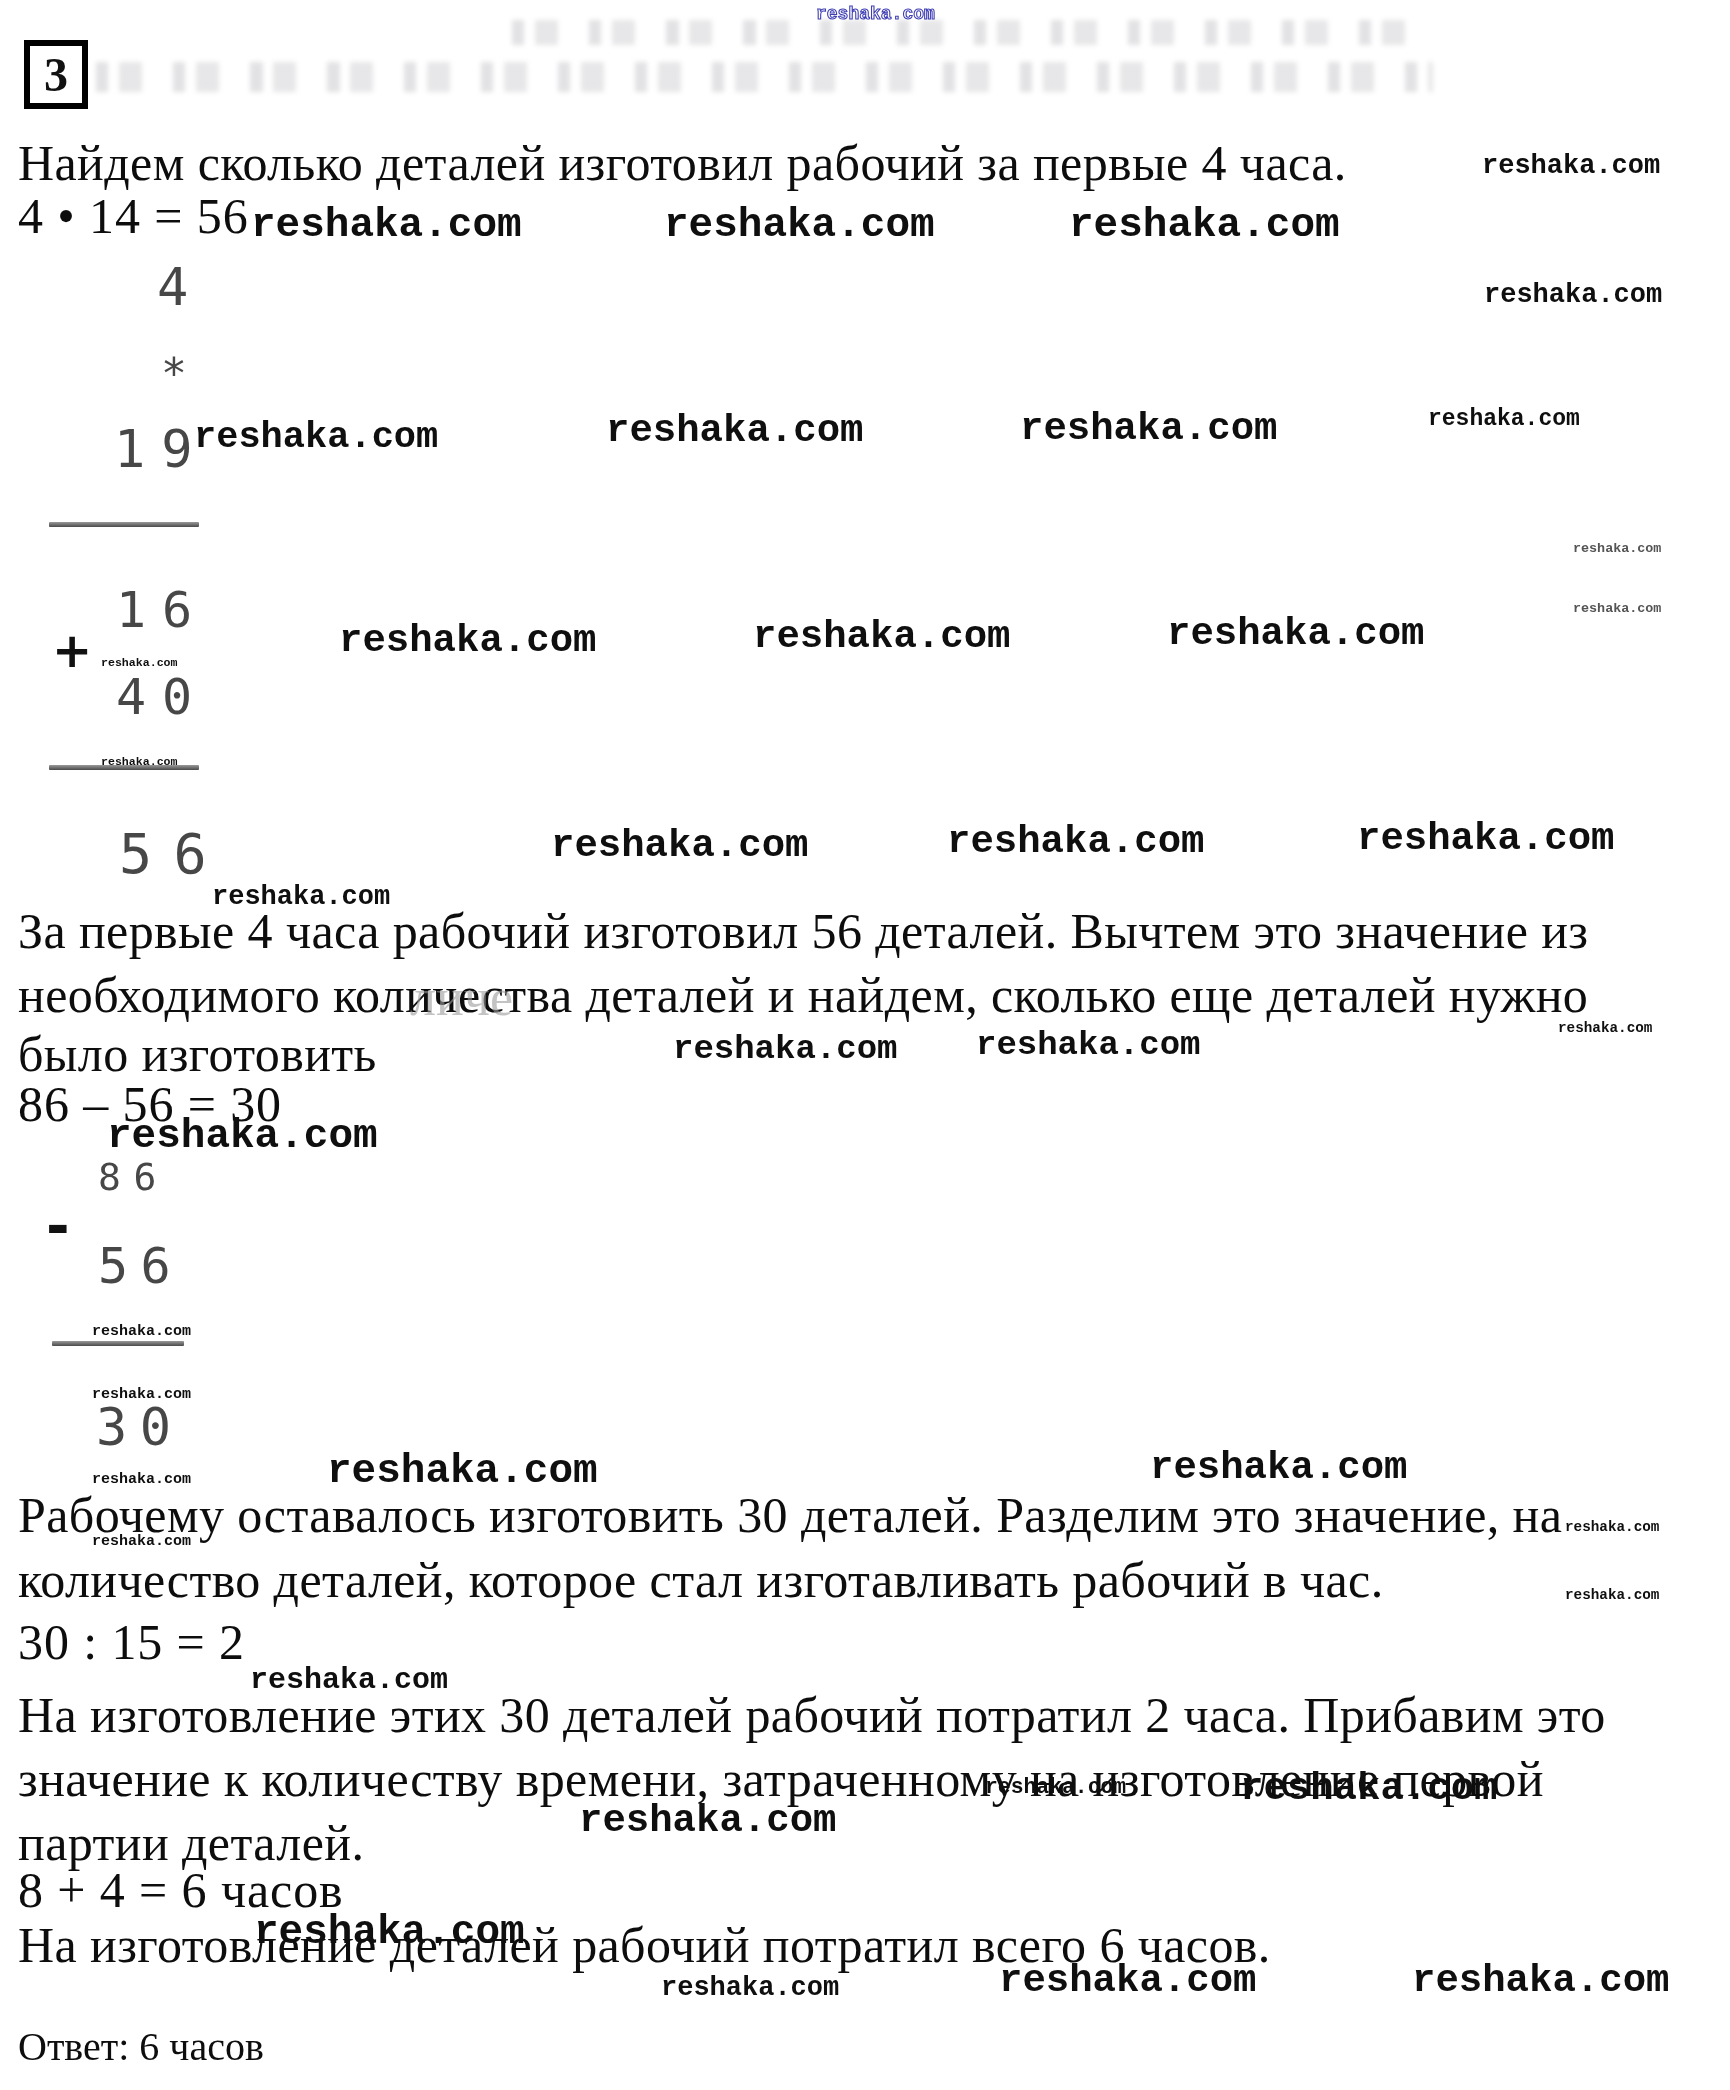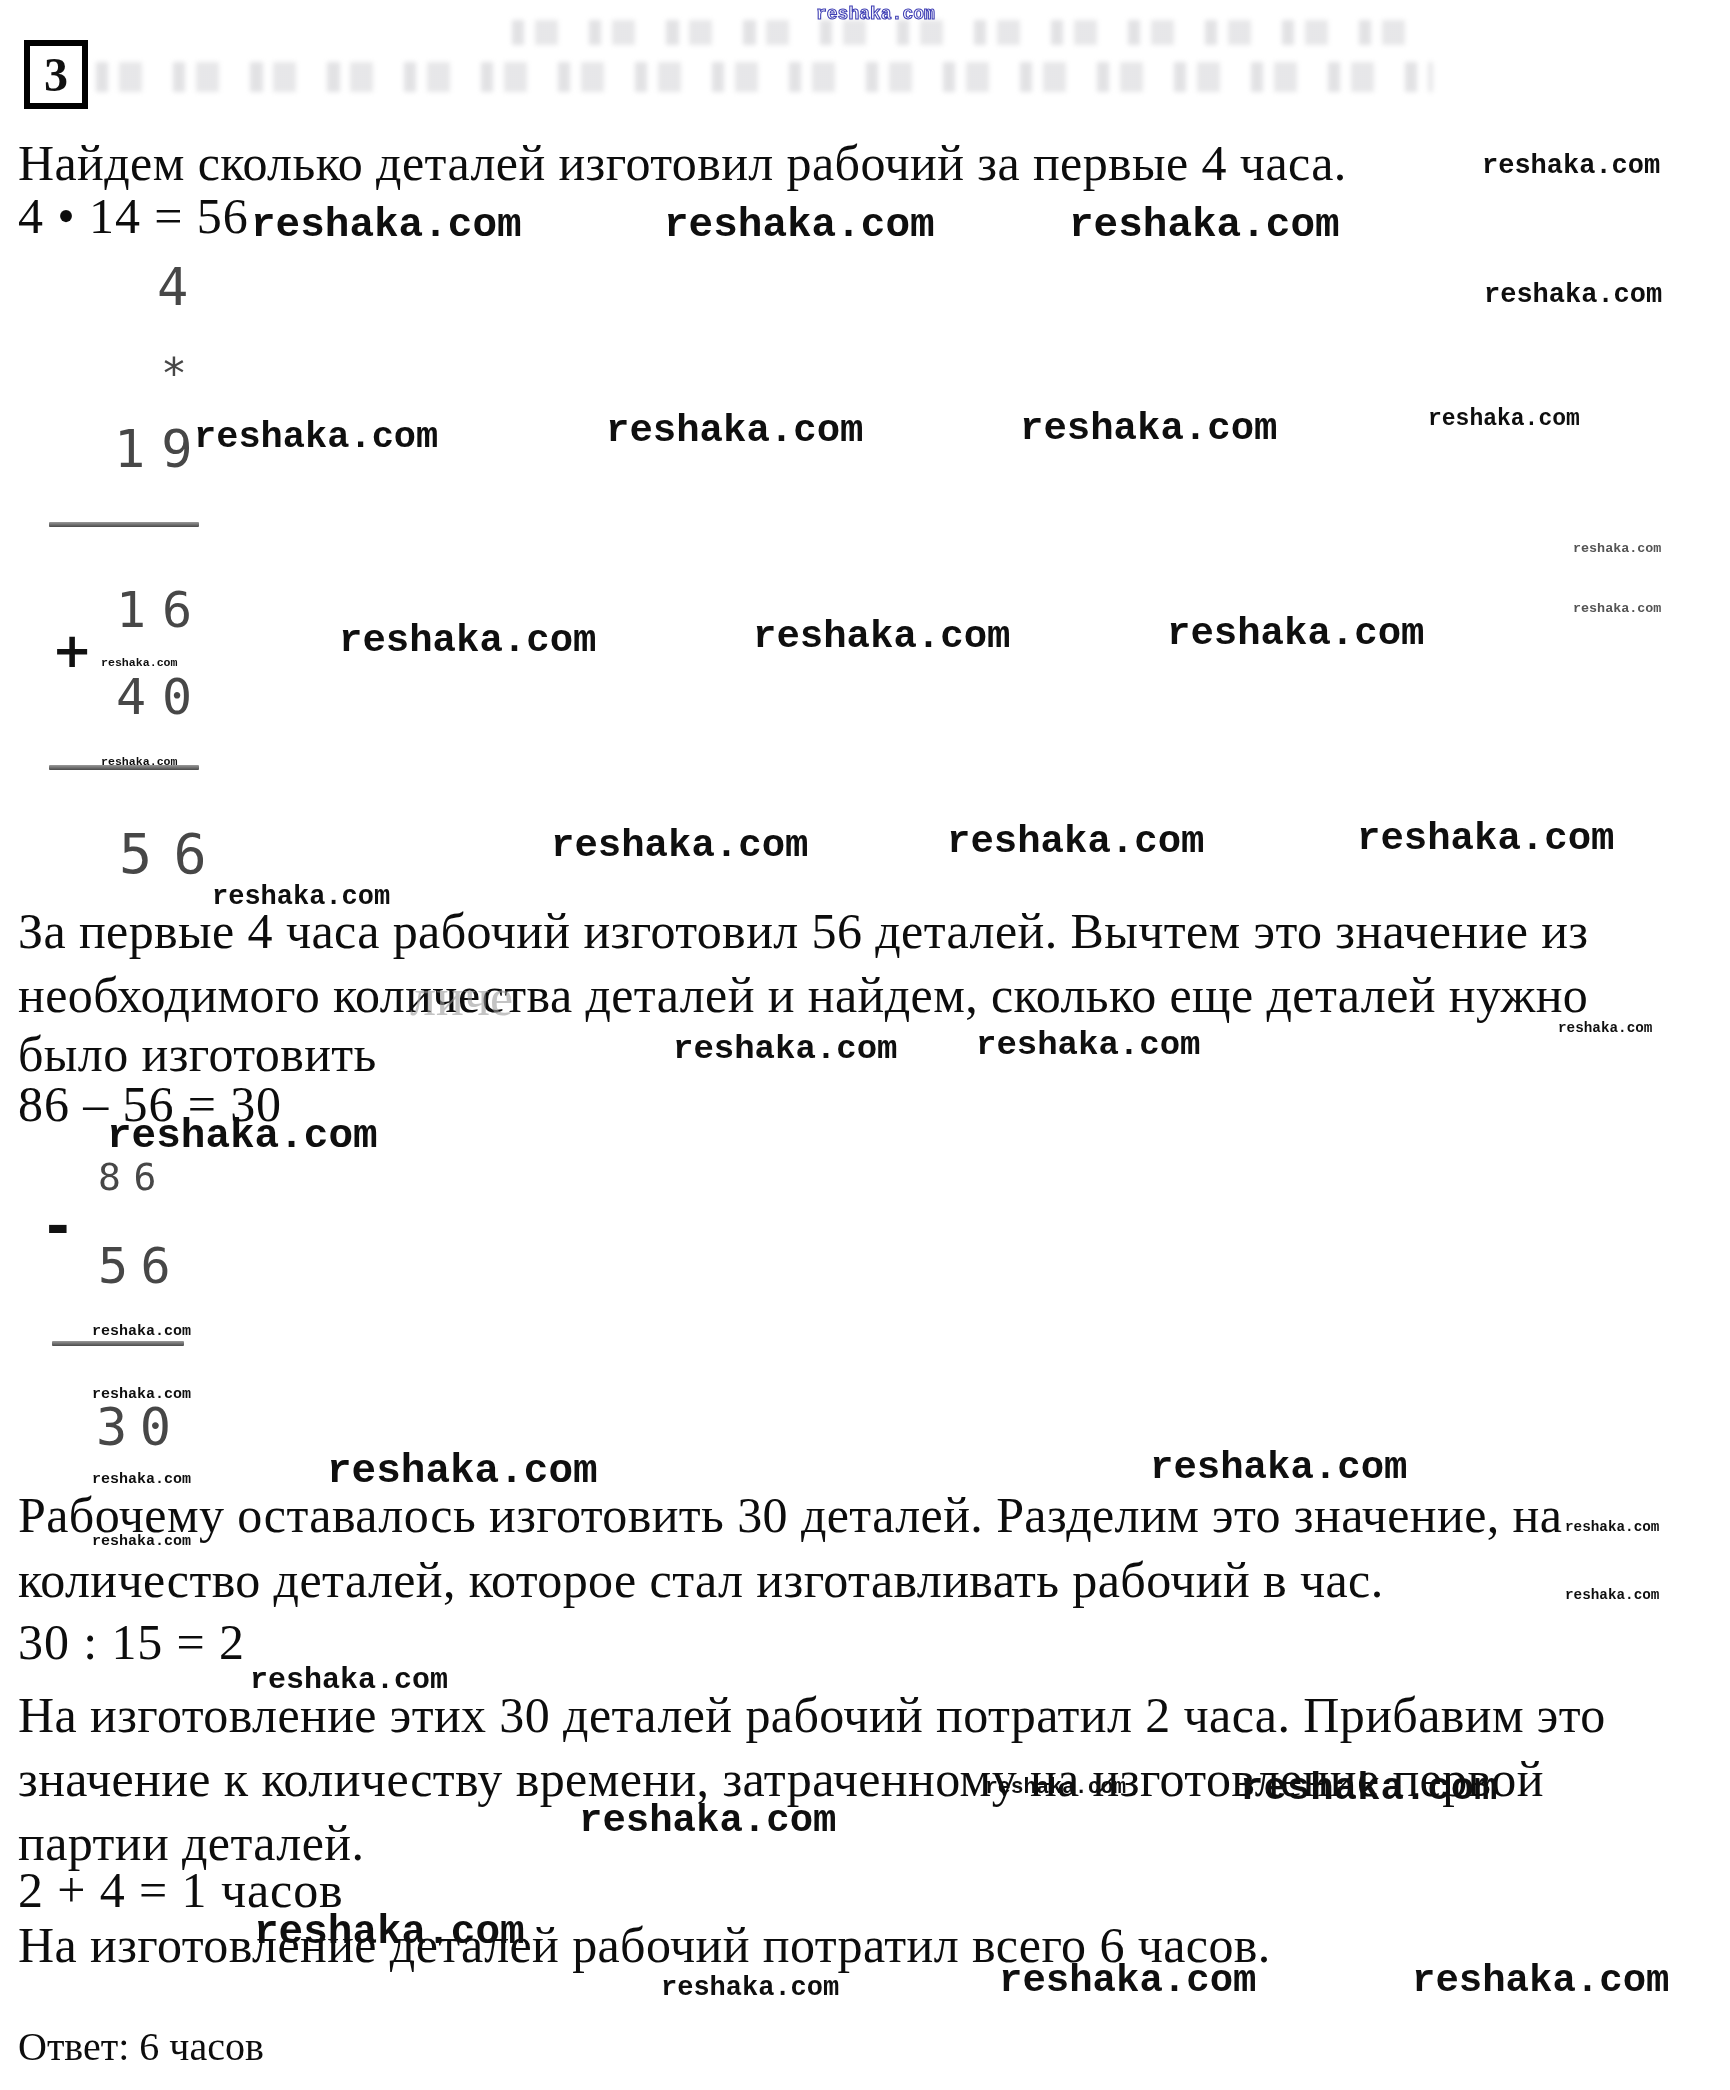--- a/index.html
+++ b/index.html
@@ -67,21 +67,21 @@
   <div class="abs hline" style="left:52px;top:1341px;width:132px;"></div>
   <div class="abs colnum" style="left:96px;top:1397px;font-size:52px;letter-spacing:12.5px;">30</div>
 
   <div class="abs serif" style="left:18px;top:1486px;">Рабочему оставалось изготовить 30 деталей. Разделим это значение, на</div>
   <div class="abs serif" style="left:18px;top:1551px;">количество деталей, которое стал изготавливать рабочий в час.</div>
   <div class="abs formula" style="left:18px;top:1613px;">30 : 15 = 2</div>
 
   <div class="abs serif" style="left:18px;top:1686px;">На изготовление этих 30 деталей рабочий потратил 2 часа. Прибавим это</div>
   <div class="abs serif" style="left:18px;top:1750px;">значение к количеству времени, затраченному на изготовление первой</div>
   <div class="abs serif" style="left:18px;top:1814px;">партии деталей.</div>
-  <div class="abs formula" style="left:18px;top:1861px;">2 + 4 = 1 часов</div>
+  <div class="abs formula" style="left:18px;top:1861px;">8 + 4 = 6 часов</div>
 
   <div class="abs serif" style="left:18px;top:1916px;">На изготовление деталей рабочий потратил всего 6 часов.</div>
   <div class="abs answer" style="left:18px;top:2023px;">Ответ: 6 часов</div>
 
   <div>
       <span class="wm wm-blue" style="left: 816px; top: 5.3px; font-size: 18px;">reshaka.com</span>
       <span class="wm" style="left: 1482px; top: 153px; font-size: 27px;">reshaka.com</span>
       <span class="wm" style="left: 251px; top: 205px; font-size: 41px;">reshaka.com</span>
       <span class="wm" style="left: 664px; top: 205px; font-size: 41px;">reshaka.com</span>
       <span class="wm" style="left: 1069px; top: 205px; font-size: 41px;">reshaka.com</span>

